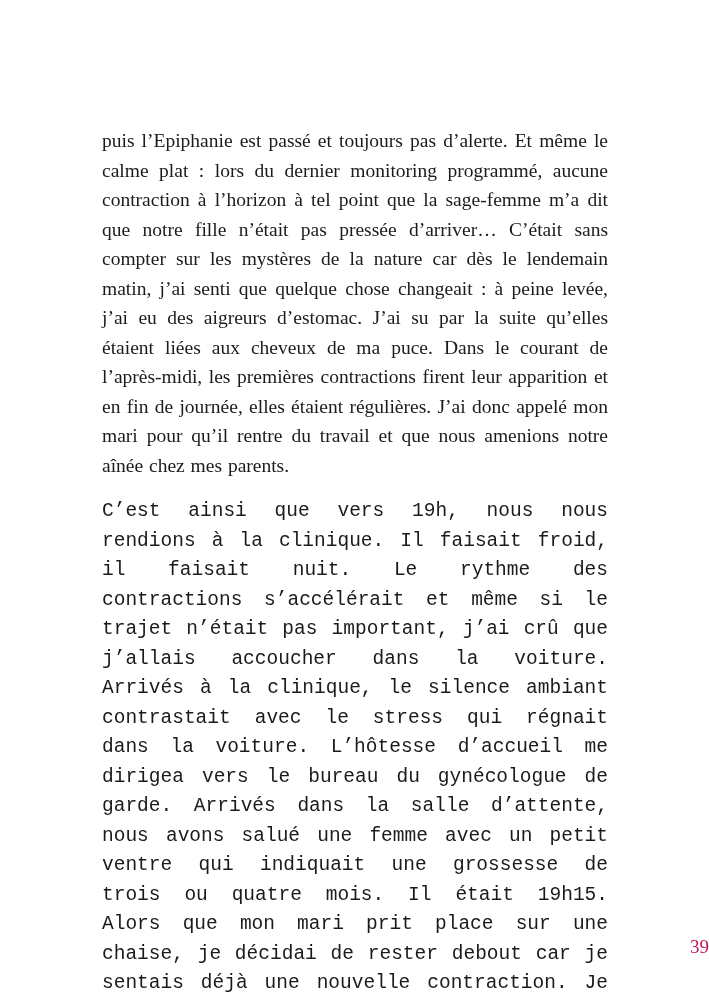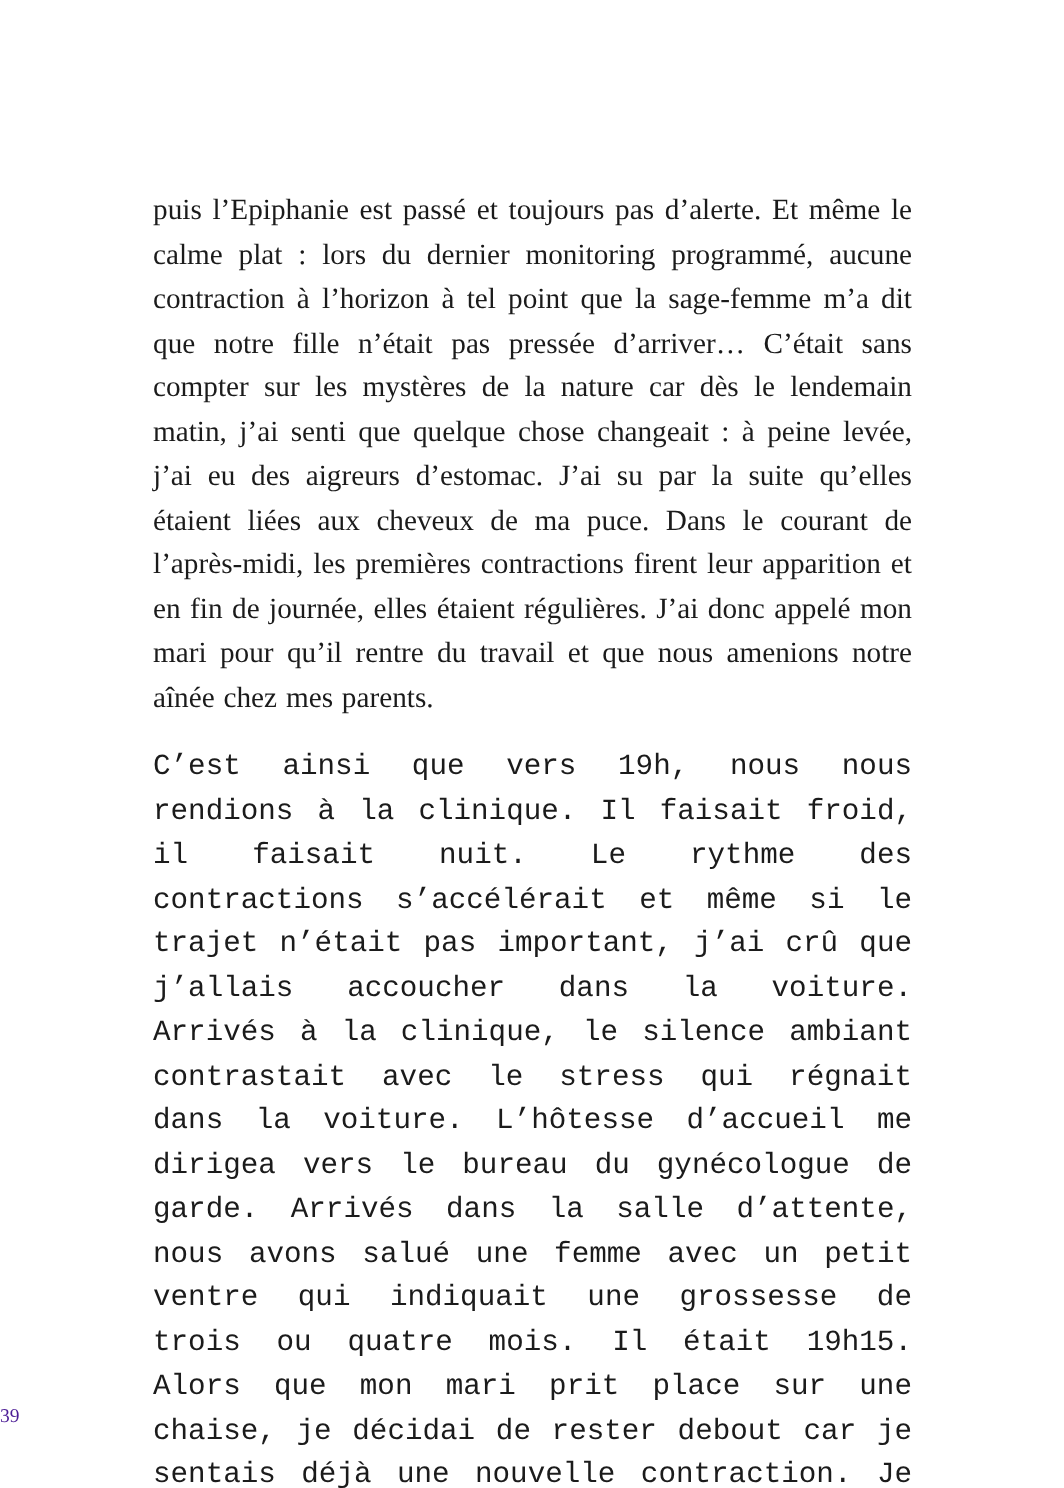--- a/index.html
+++ b/index.html
@@ -31,23 +31,23 @@
   }
   p.justify-last {
     text-align-last: justify;
     font-family: Liberation Mono, monospace;
   }
   .page-number {
     position: absolute;
     left: 0;
     right: 0;
     top: 936px;
-    text-align: left;
-    font-size: 13px;
-    color: #4c1d95;
+    text-align: right;
+    font-size: 19px;
+    color: #be185d;
     font-family: "Liberation Serif", serif;
   }
 </style>
 </head>
 <body>
 
 <div class="page">
   <p class="body-text">puis l’Epiphanie est passé et toujours pas d’alerte. Et même le calme plat : lors du dernier monitoring programmé, aucune contraction à l’horizon à tel point que la sage-femme m’a dit que notre fille n’était pas pressée d’arriver… C’était sans compter sur les mystères de la nature car dès le lendemain matin, j’ai senti que quelque chose changeait : à peine levée, j’ai eu des aigreurs d’estomac. J’ai su par la suite qu’elles étaient liées aux cheveux de ma puce. Dans le courant de l’après-midi, les premières contractions firent leur apparition et en fin de journée, elles étaient régulières. J’ai donc appelé mon mari pour qu’il rentre du travail et que nous amenions notre aînée chez mes parents.</p>
   <p class="body-text justify-last">C’est ainsi que vers 19h, nous nous rendions à la clinique. Il faisait froid, il faisait nuit. Le rythme des contractions s’accélérait et même si le trajet n’était pas important, j’ai crû que j’allais accoucher dans la voiture. Arrivés à la clinique, le silence ambiant contrastait avec le stress qui régnait dans la voiture. L’hôtesse d’accueil me dirigea vers le bureau du gynécologue de garde. Arrivés dans la salle d’attente, nous avons salué une femme avec un petit ventre qui indiquait une grossesse de trois ou quatre mois. Il était 19h15. Alors que mon mari prit place sur une chaise, je décidai de rester debout car je sentais déjà une nouvelle contraction. Je m’appuyais au mur,</p>
 </div>

